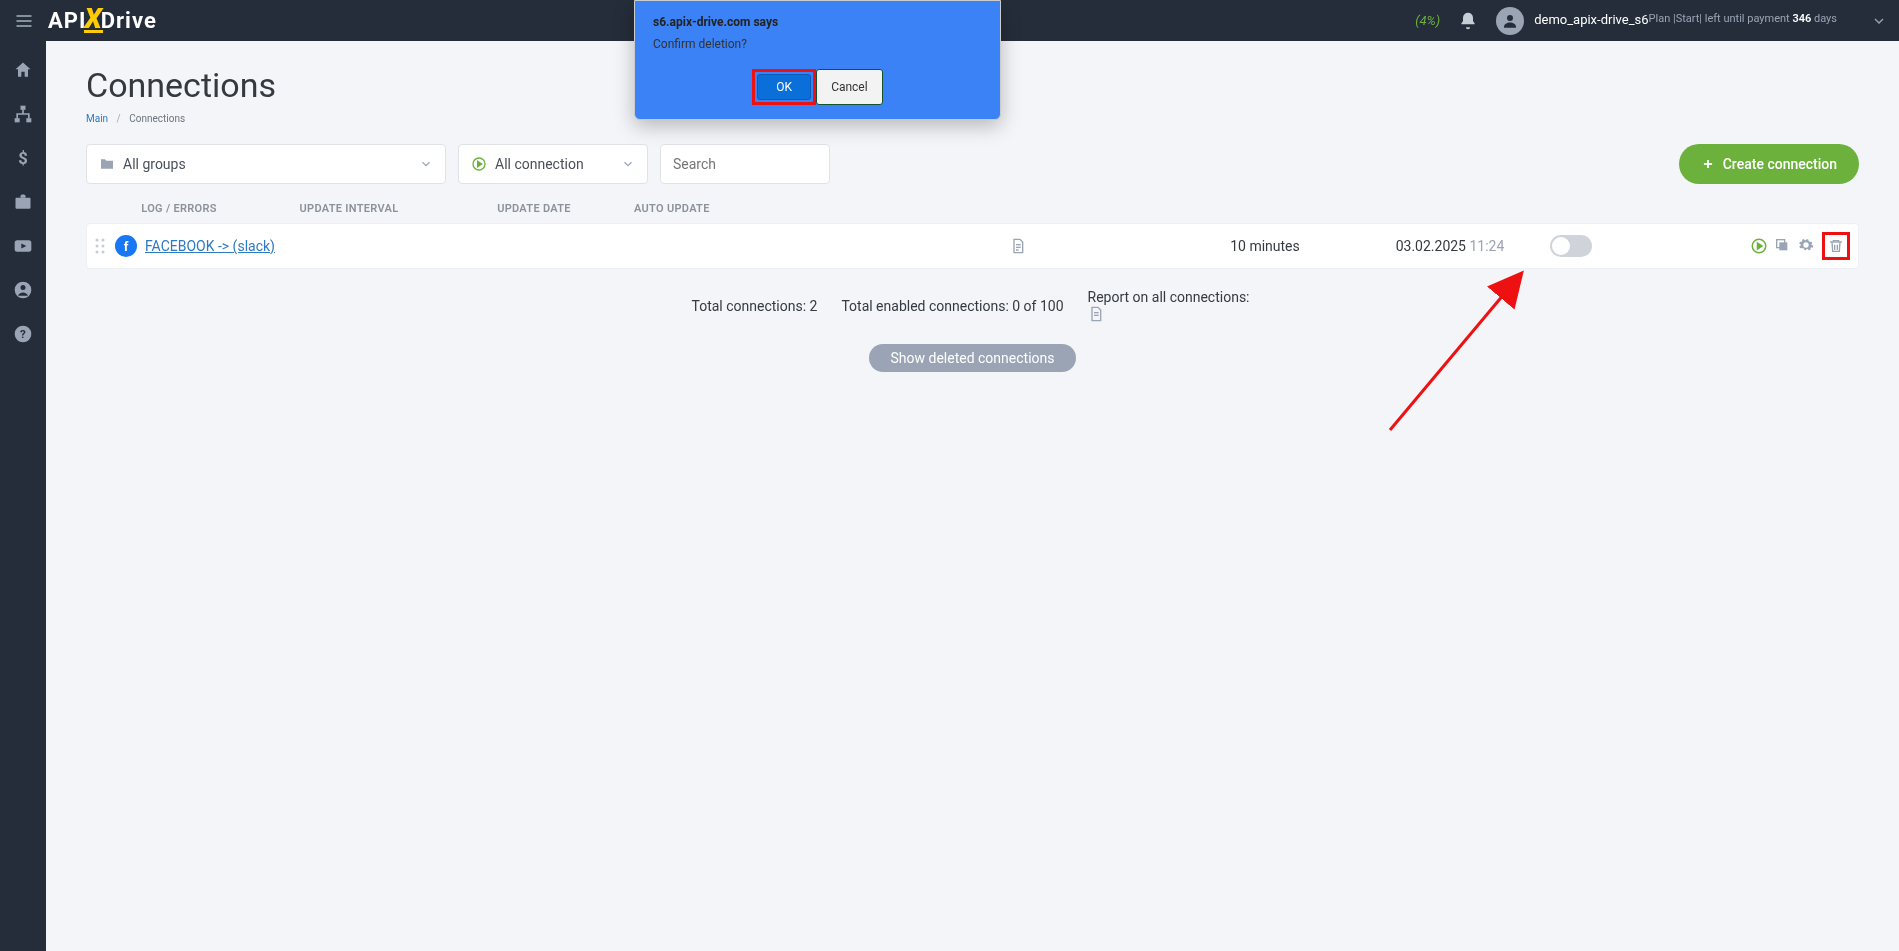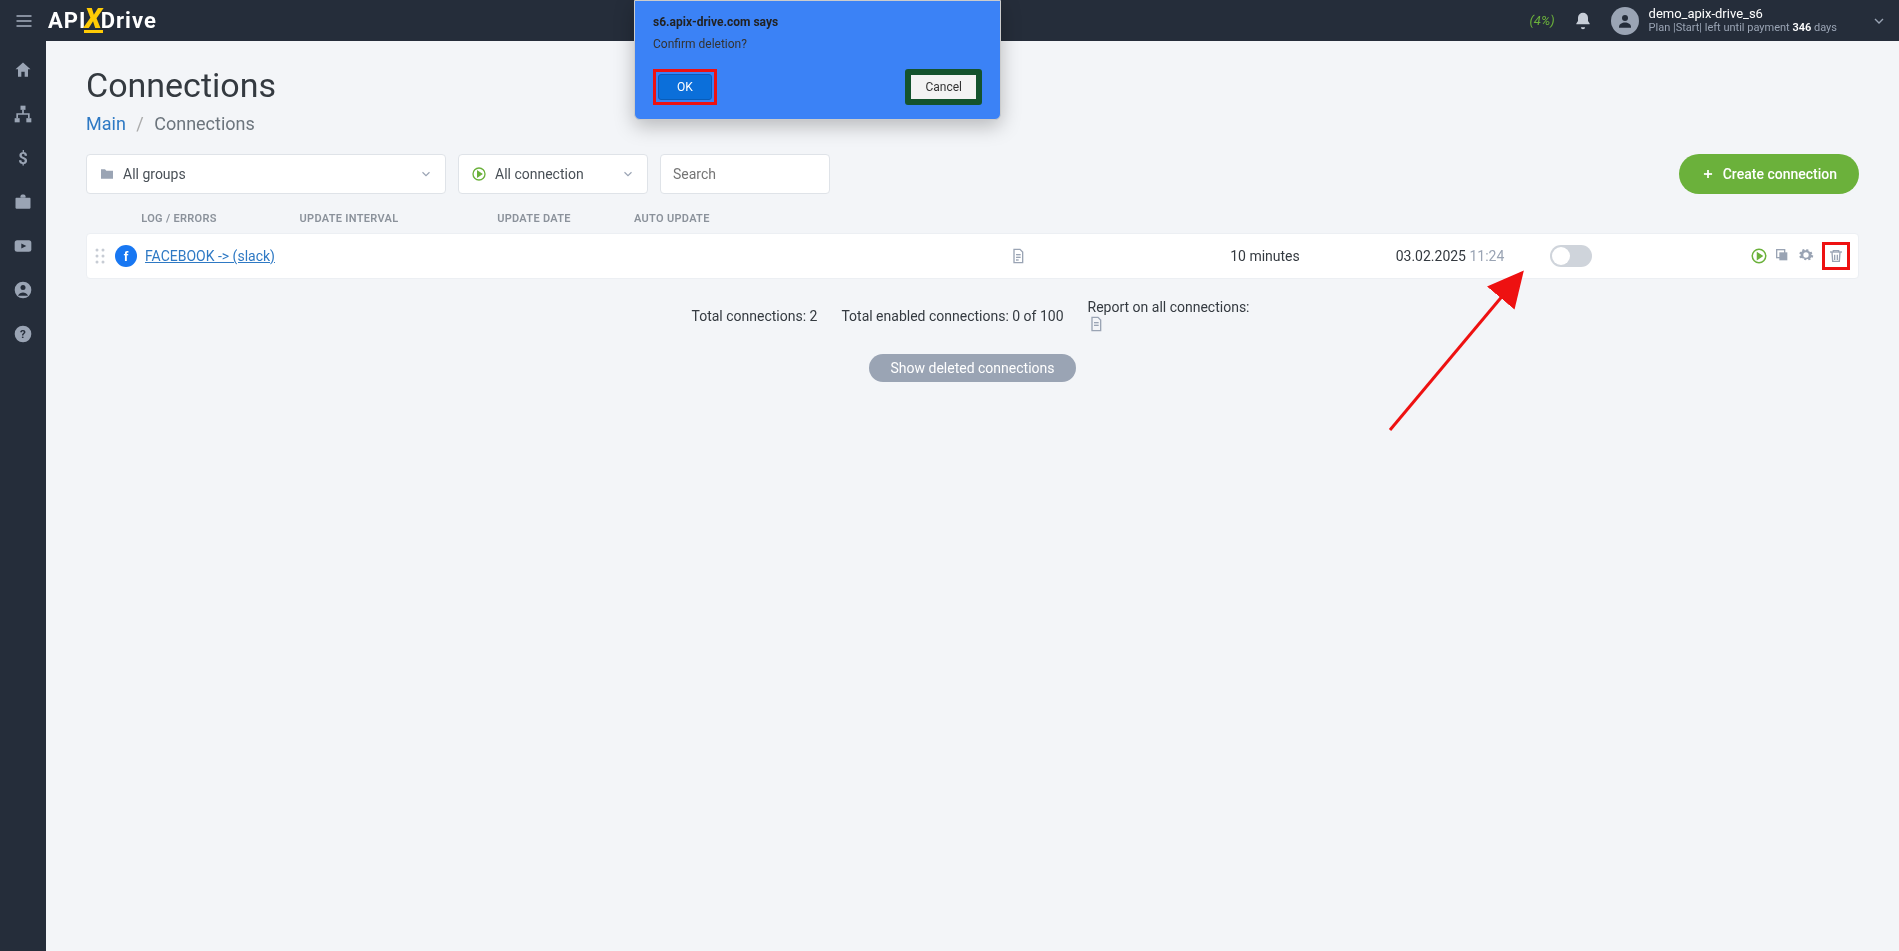--- a/index.html
+++ b/index.html
@@ -10,34 +10,34 @@
 .menu-toggle { width: 24px; height: 24px; display:flex; align-items:center; justify-content:center; cursor:pointer; margin-right: 12px; color:#9aa4b4;}
 .logo { display:flex; align-items:center; font-weight:700; font-size:22px; letter-spacing:1px; color:#fff;}
 .logo .api { color:#fff; }
 .logo .x { color:#ffcb05; font-size:28px; font-weight:900; margin:0 -2px; font-style:italic; border-bottom:3px solid #ffcb05; line-height:0.8;}
 .logo .drive { color:#fff; }
 .top-right { margin-left:auto; display:flex; align-items:center; gap:18px; }
 .percent { color:#6bb13b; font-size:13px; font-style:italic;}
 .bell { width:20px; height:20px; color:#c7cdd7; }
 .user-block { display:flex; align-items:center; gap:10px; }
 .avatar-circle { width:28px; height:28px; border-radius:50%; background:#9aa4b4; display:flex; align-items:center; justify-content:center; }
-.user-text { display:flex; flex-direction:column; line-height:1.15;}
+.user-text { display:flex; flex-direction:row; line-height:1.15;}
 .user-name { font-size:13px; color:#fff;}
 .user-plan { font-size:11px; color:#9aa4b4;}
 .user-plan .days { color:#fff; font-weight:600;}
 .chev { color:#9aa4b4; margin-left:16px;}
 
 
 .sidebar { position:absolute; left:0; top:41px; bottom:0; width:46px; background:#252d3a; display:flex; flex-direction:column; align-items:center; padding-top:18px; gap:22px; }
 .sidebar .nav-ic { width:22px; height:22px; color:#9aa4b4; cursor:pointer; display:flex; align-items:center; justify-content:center;}
 
 
 .main { position:absolute; left:46px; top:41px; right:0; bottom:0; padding: 24px 40px; overflow:auto;}
 .page-title { font-size:34px; color:#343a40; font-weight:400; margin-bottom:8px;}
-.breadcrumb { font-size:18px; color:#6c757d; margin-bottom:20px;}
+.breadcrumb { font-size:10px; color:#6c757d; margin-bottom:20px;}
 .breadcrumb a { color:#2e79c4; text-decoration:none;}
 .breadcrumb .sep { margin:0 6px; color:#aaa;}
 
 .filters { display:flex; gap:12px; align-items:center; margin-bottom:18px;}
 .dropdown { height:40px; border:1px solid #dfe3e8; background:#fff; border-radius:4px; display:flex; align-items:center; padding:12px 12px; font-size:14px; color:#495057; cursor:pointer; gap:8px; position:relative;}
 .dropdown .dd-icon { color:#9aa4b4; }
 .dropdown .chev-icon { margin-left:auto; color:#9aa4b4;}
 .dd-1 { width:360px; }
 .dd-2 { width:190px; }
 .searchbox { height:40px; width:170px; border:1px solid #dfe3e8; background:#fff; border-radius:4px; padding:0 12px; font-size:14px; color:#495057;}
@@ -69,24 +69,24 @@
 
 
 .summary { display:flex; gap:24px; justify-content:center; font-size:14px; color:#343a40; margin-top:20px; align-items:center;}
 .summary .doc-ic { color:#9aa4b4; vertical-align:middle; margin-left:4px;}
 .btn-deleted { display:block; margin:22px auto 0; background:#9aa4b4; color:#fff; border:none; border-radius:20px; padding:6px 22px; font-size:14px; cursor:pointer;}
 
 
 .dialog { position:absolute; top:0; left:606px; width:367px; background:#3b82f6; border:1px solid #ccc; border-radius:0 0 6px 6px; box-shadow:0 6px 20px rgba(0,0,0,0.25); padding:14px 18px 14px 18px; z-index:2000;margin-left:28px;}
 .dialog-title { font-size:12px; font-weight:700; color:#222; margin-bottom:8px;}
 .dialog-msg { font-size:12px; color:#333; margin-bottom:18px;}
-.dialog-btns { display:flex; justify-content:space-between;}
+.dialog-btns { display:flex; justify-content:center;}
 .btn-ok { background:#0b6fda; color:#fff; border:1px solid #0a5cb8; border-radius:3px; padding:5px 18px; font-size:12px; cursor:pointer;}
 .ok-highlight { border:3px solid #e11; padding:2px;}
-.btn-cancel { background:#f3f3f3; color:#333; border:6px solid #14532d; border-radius:3px; padding:5px 14px; font-size:12px; cursor:pointer;}
+.btn-cancel { background:#f3f3f3; color:#333; border:1px solid #14532d; border-radius:3px; padding:5px 14px; font-size:12px; cursor:pointer;}
 
 
 .arrow-svg { position:absolute; z-index:1500; pointer-events:none;}
 
 svg { display:block; }
 </style>
 </head>
 <body>
 
 <div class="topbar">

